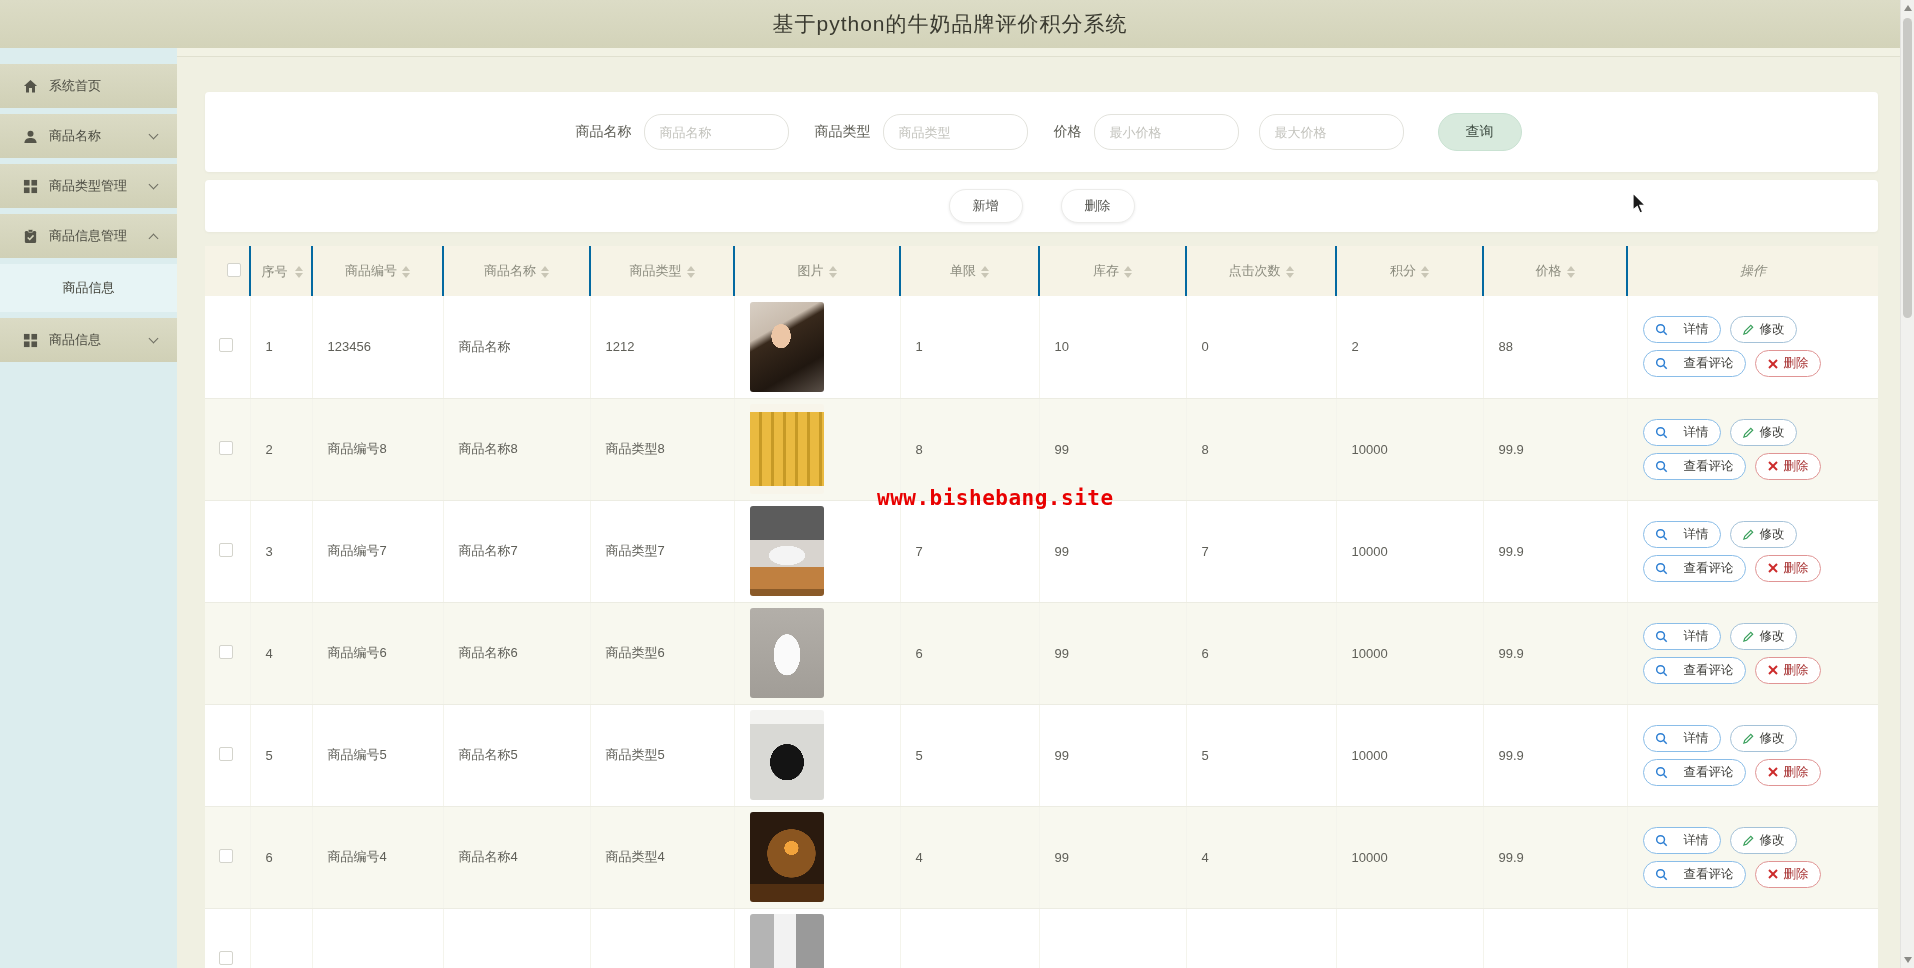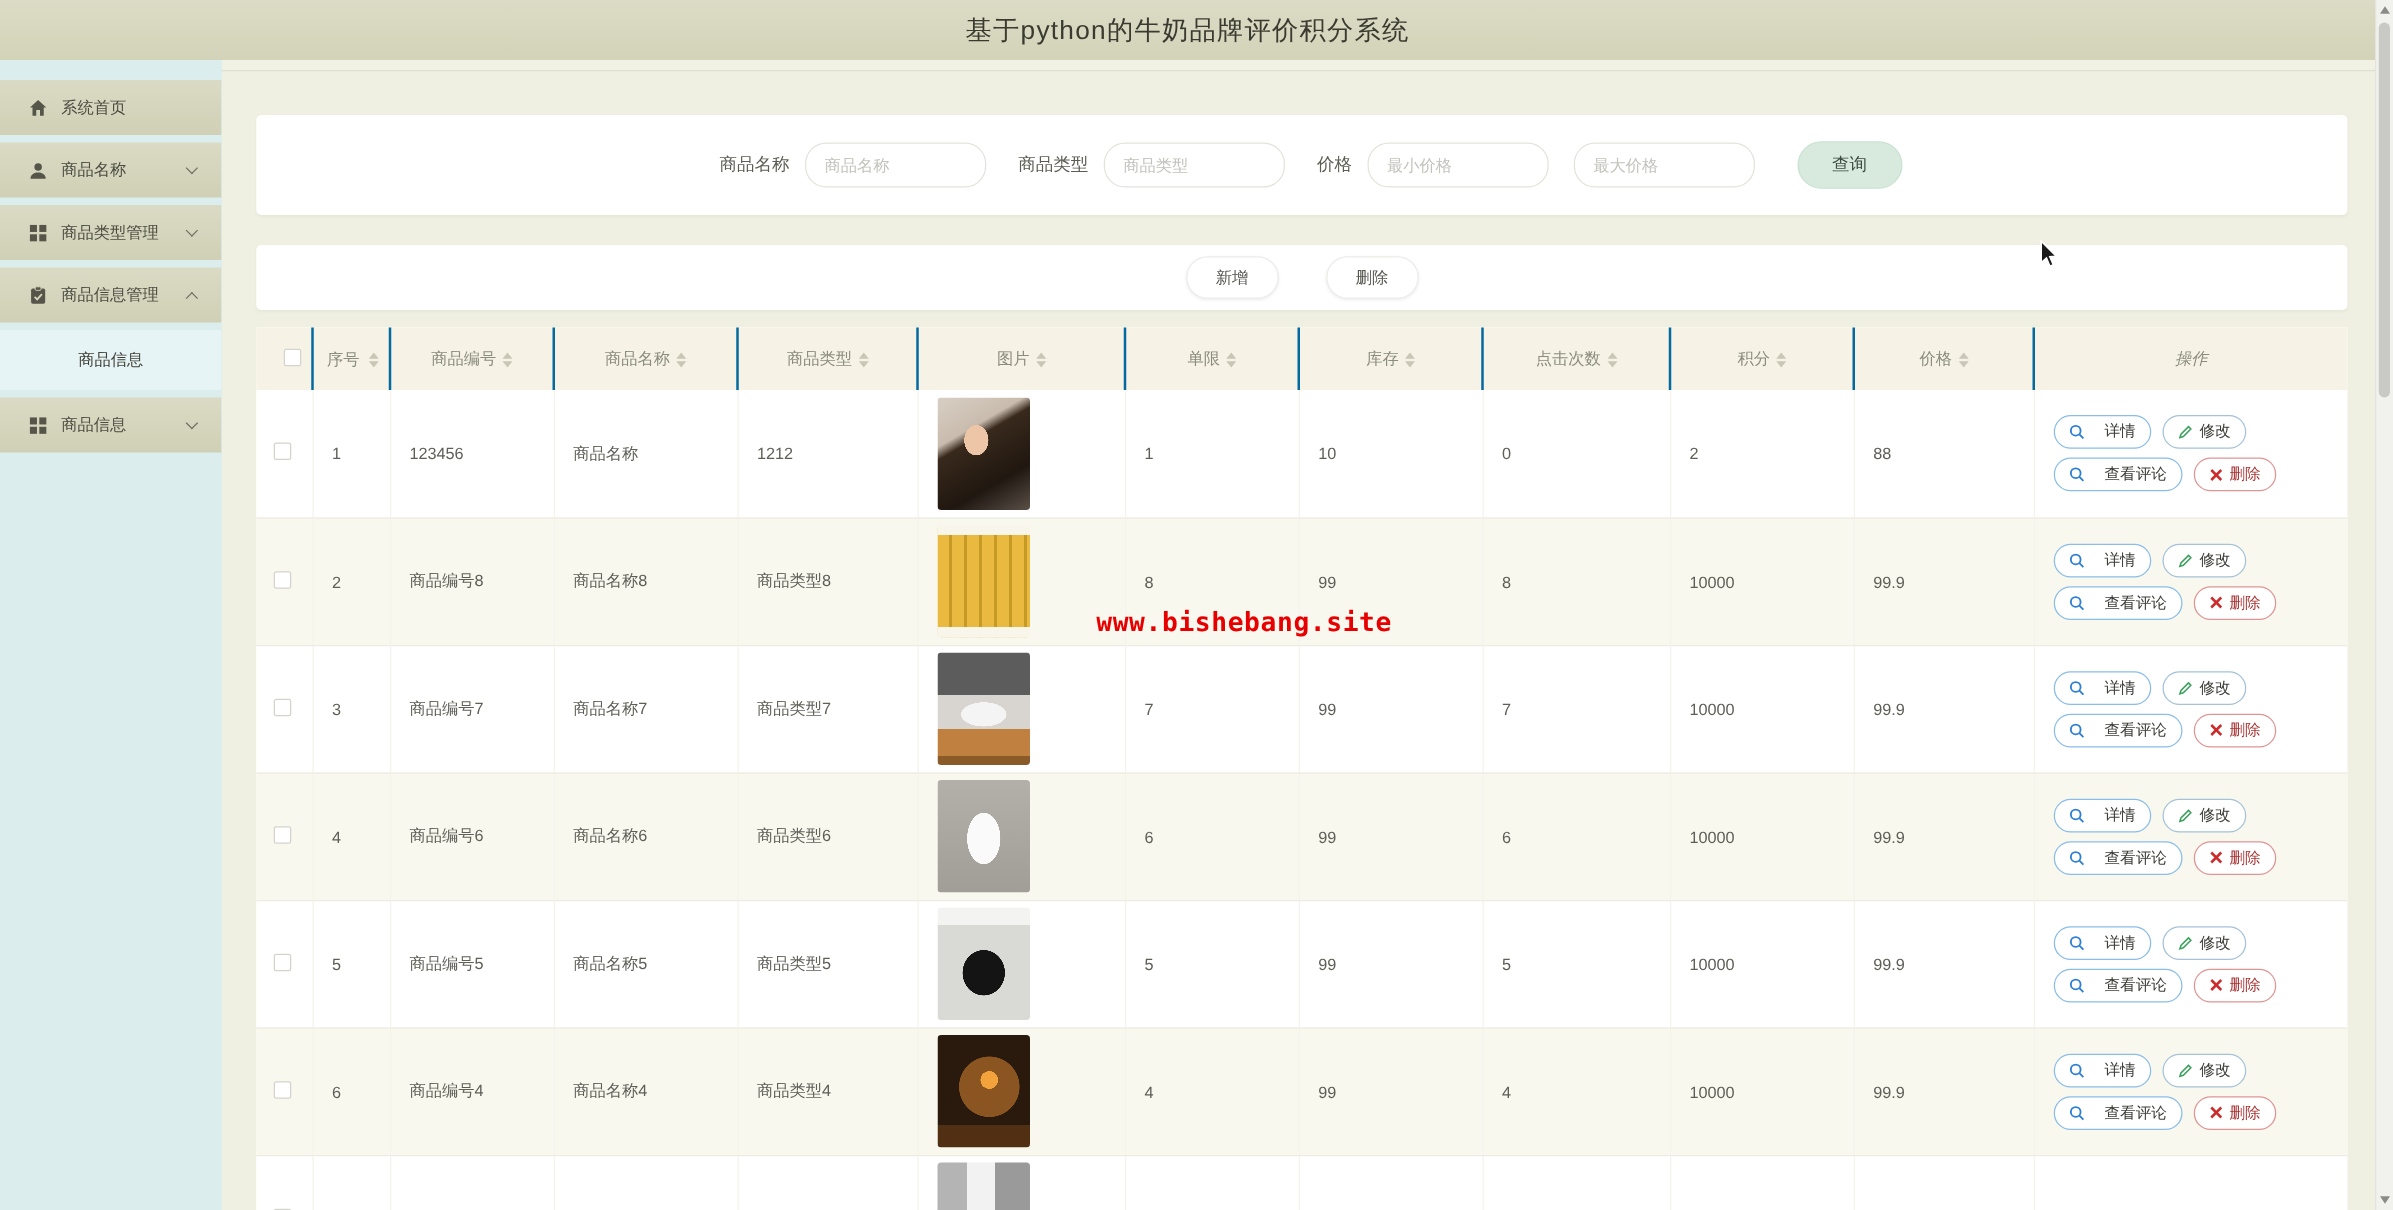--- a/index.html
+++ b/index.html
@@ -40,21 +40,21 @@
   
   .search-panel { height:80px; display:flex; align-items:center; justify-content:center; gap:12px; }
   .f-label { font-size:14px; color:#5c5c54; margin-left:14px; }
   .f-input { width:145px; height:36px; border:1px solid #e3e3dd; border-radius:17px; padding:0 15px;
     font-size:13px; color:#333; outline:none; background:#fff; }
   .f-input::placeholder { color:#c3c3bd; }
   .btn-query { margin-left:22px; width:84px; height:38px; border:1px solid #c9e2d2; border-radius:19px;
     background:#d8eadd; font-size:14px; color:#3c4a40; cursor:pointer; }
 
   
-  .toolbar-panel { margin-top:24px; height:52px; display:flex; align-items:center; justify-content:center; gap:38px; }
+  .toolbar-panel { margin-top:8px; height:52px; display:flex; align-items:center; justify-content:center; gap:38px; }
   .btn-plain { min-width:74px; height:34px; border:1px solid #ececea; border-radius:17px; background:#fff;
     box-shadow:0 1px 3px rgba(0,0,0,0.08); font-size:13px; color:#555550; padding:0 22px; cursor:pointer; }
 
   
   .table-panel { margin-top:14px; border-radius:0; box-shadow:none; }
   table.grid { width:1673px; border-collapse:collapse; table-layout:fixed; }
   .grid thead th { height:50px; background:#f6f3e6; font-weight:normal; font-size:13px; color:#8b8b7e;
     text-align:center; border-right:2px solid #0369a1; vertical-align:middle; }
   .grid thead th:last-child { border-right:none;font-style:italic; }
   .grid td { height:102px; font-size:13px; color:#5f5f58; vertical-align:middle;

